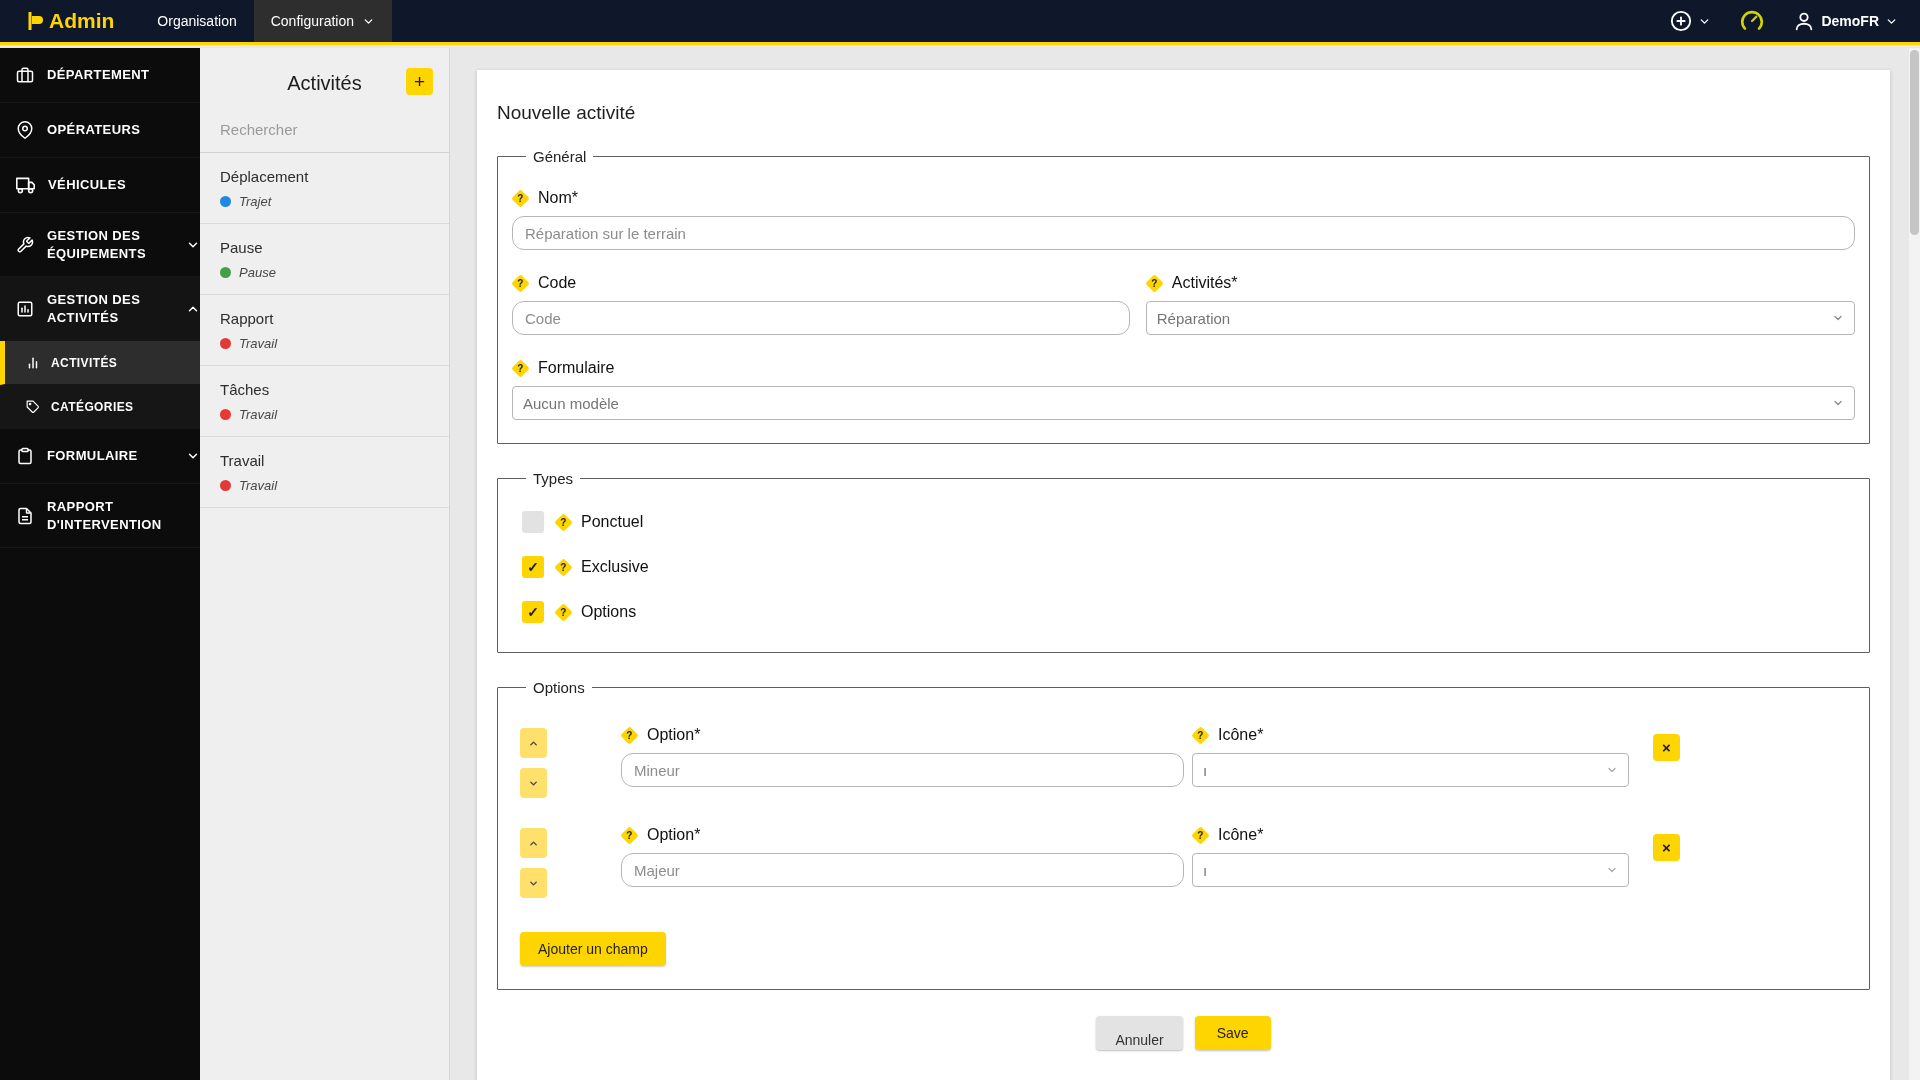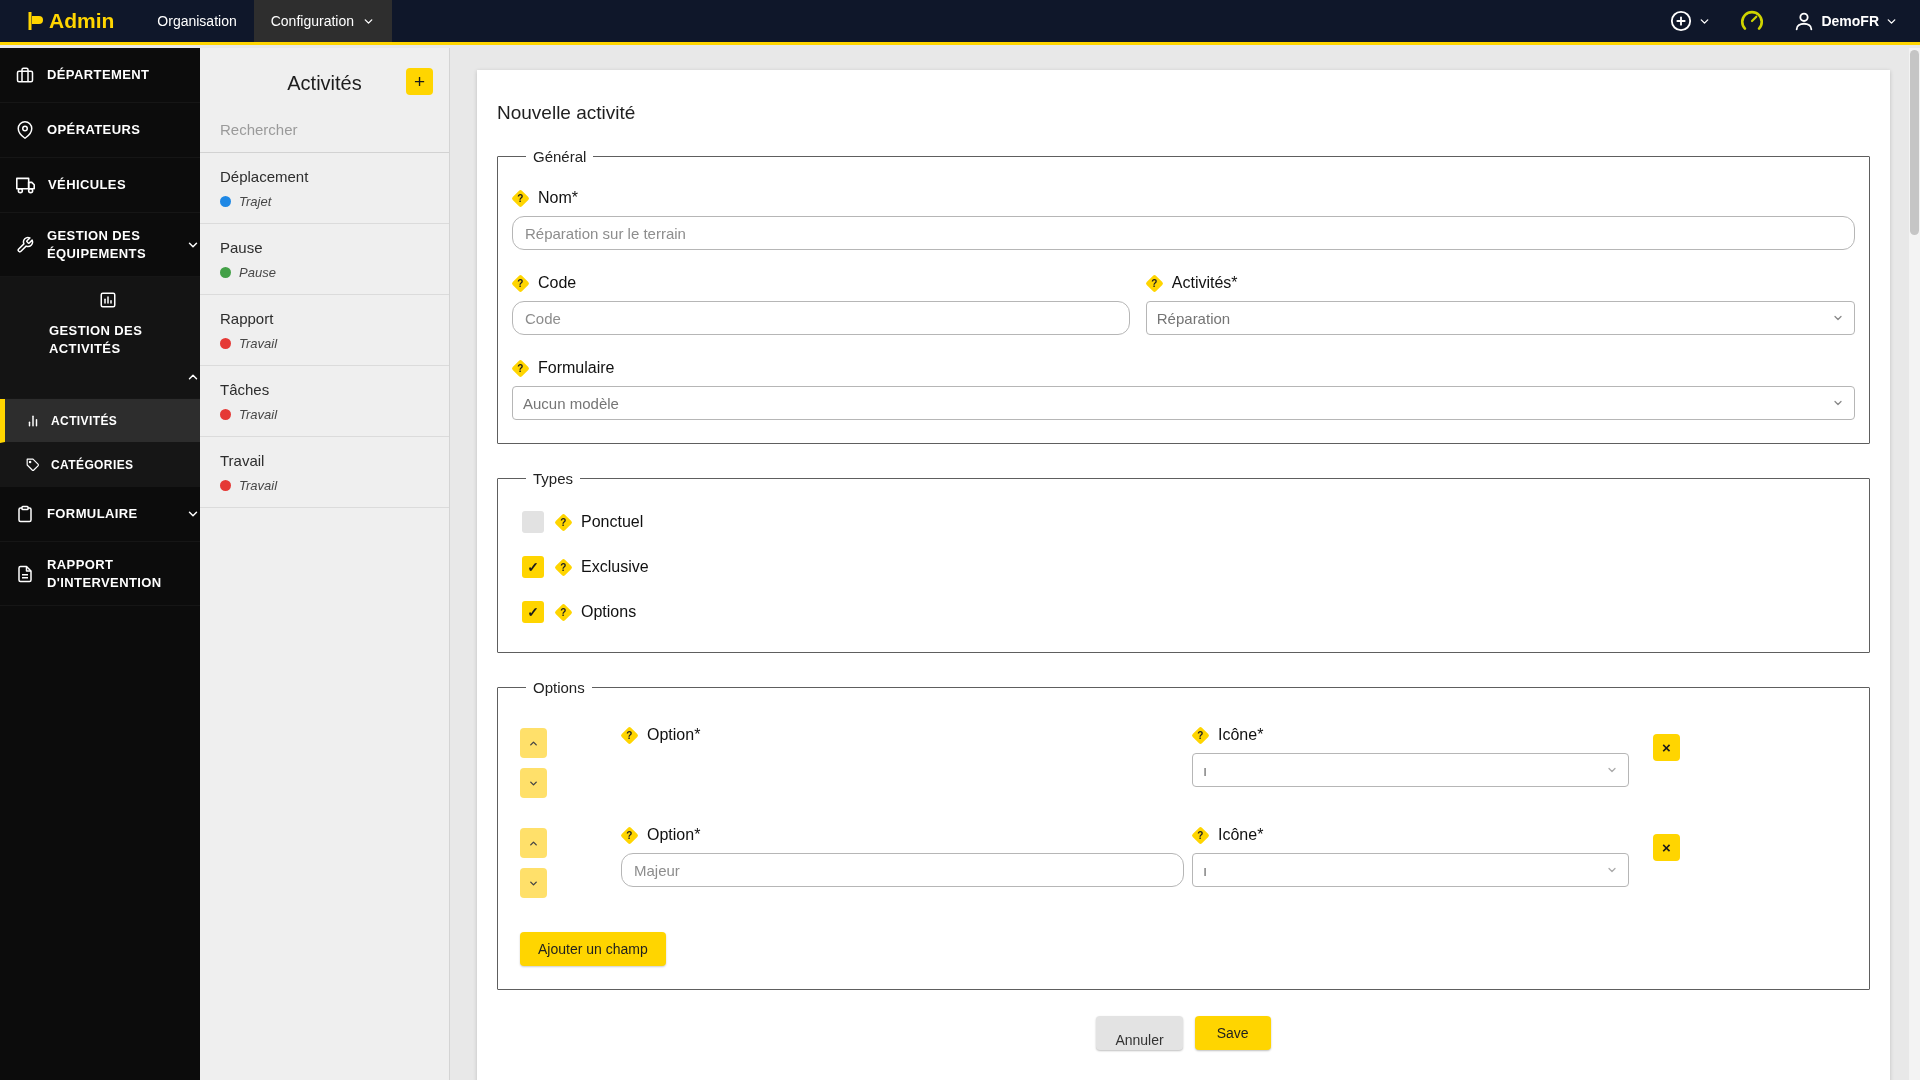--- a/index.html
+++ b/index.html
@@ -19,21 +19,21 @@
   .tb-group { display:flex; align-items:center; gap:6px; cursor:pointer; padding:0 6px; }
   .user-name { color:#fff; font-size:14px; font-weight:bold; }
 
   
   .sidebar { position:absolute; top:48px; left:0; bottom:0; width:200px; background:#0c0c0c; z-index:20; }
   .side-item { display:flex; align-items:center; gap:13px; padding:14px 0 14px 16px; min-height:55px;
                color:#fff; font-size:13px; font-weight:bold; letter-spacing:.4px; cursor:pointer;
                border-bottom:1px solid #161616; }
   .side-item .lbl { line-height:1.35; max-width:118px; }
   .side-item .chev { margin-left:auto; }
-  .side-item.expanded { background:#141414;flex-direction:column; }
+  .side-item.expanded { background:#141414; }
   .side-sub { min-height:44px; padding:12px 10px 12px 26px; font-size:12px; background:#161616; gap:11px; }
   .side-sub.active { background:#2d2d2d; border-left:5px solid #ffd500; padding-left:21px; }
 
   
   .panel { position:absolute; top:48px; left:200px; bottom:0; width:250px; background:#efefef;
            border-right:1px solid #d4d4d4; z-index:10; }
   .panel-header { position:relative; text-align:center; padding:24px 16px 16px; }
   .panel-title { font-size:20px; color:#1d1d1d; }
   .add-btn { position:absolute; right:16px; top:20px; width:27px; height:27px; background:#ffd500;
              border:none; border-radius:4px; font-size:19px; line-height:1; color:#1a1a1a; cursor:pointer; }
@@ -436,20 +436,21 @@
               </svg>
           </button>
         </div>
         <div class="opt-col">
           <div class="f-label">
             <span class="help">
                 <i>?</i>
               </span>
             <span>Option*</span>
           </div>
+          <input class="text-input" type="text" placeholder="Mineur" style="">
         </div>
         <div class="icon-col">
           <div class="f-label">
             <span class="help">
                 <i>?</i>
               </span>
             <span>Icône*</span>
           </div>
           <div class="select">
             <span>ı</span>

